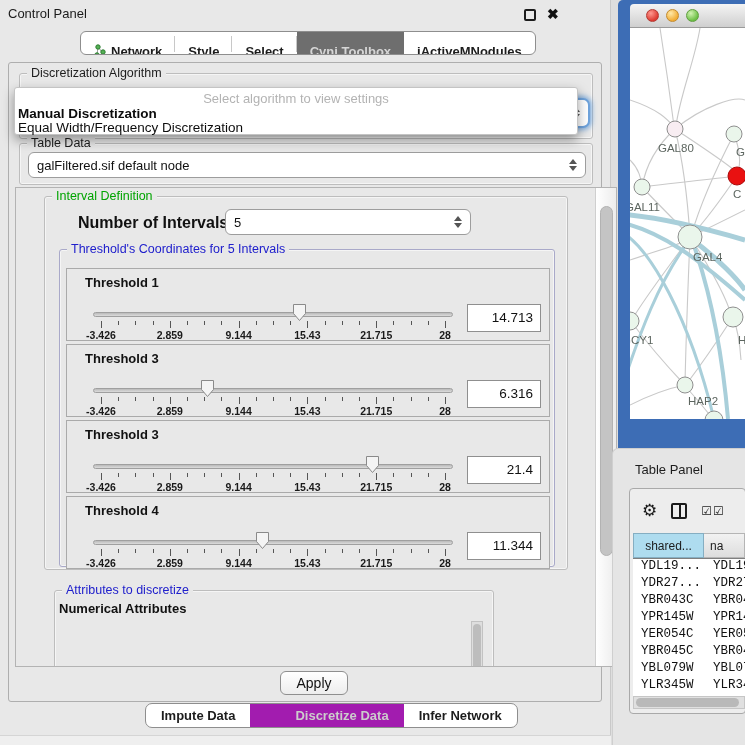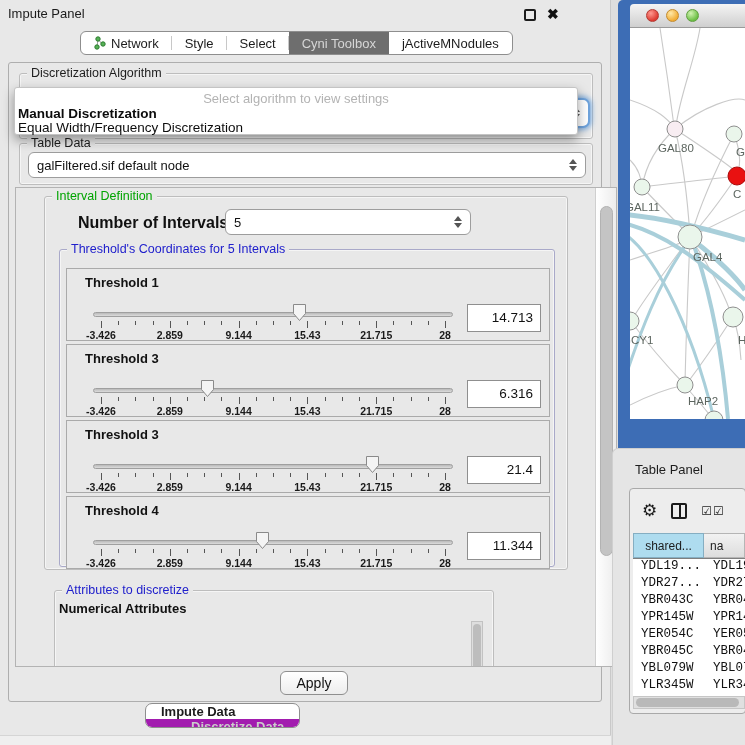--- a/index.html
+++ b/index.html
@@ -9,21 +9,21 @@
 
   
   #control-panel { position:absolute; left:0; top:0; width:611px; height:745px; background:#e8e8e8; border-right:1px solid #c9c9c9; }
   .cp-titlebar { position:absolute; left:0; top:0; width:100%; height:26px; background:#e8e8e8; }
   .cp-title { position:absolute; left:8px; top:6px; font-size:13px; color:#1b1b1b; }
   .float-icon { position:absolute; left:524px; top:9px; width:12px; height:12px; border:2px solid #1b1b1b; border-radius:2px; }
   .close-icon { position:absolute; left:547px; top:5px; font-size:14px; font-weight:bold; color:#111; line-height:18px; }
 
   
   #top-tabs { position:absolute; left:80px; top:31px; height:24px; display:flex; align-items:stretch; background:#fff; border:1px solid #8e8e8e; border-radius:6px; overflow:hidden; }
-  .ttab { display:flex; align-items:center; gap:5px; padding:0 13px; font-size:13px; font-weight:normal; color:#1c1c1c; position:relative; }
+  .ttab { display:flex; align-items:flex-start; gap:5px; padding:12px 13px; font-size:13px; font-weight:bold; color:#1c1c1c; position:relative; }
   .ttab.sel { background:#6e6e6e; color:#d6d6d6; }
   .ttab .vsep { position:absolute; right:0; top:4px; bottom:4px; width:1px; background:#c8c8c8; }
 
   
   #main-panel { position:absolute; left:8px; top:62px; width:594px; height:640px; border:1px solid #aeaeae; border-radius:3px; background:#e8e8e8; }
 
   .group { position:absolute; border:1px solid #bdbdbd; border-radius:3px; box-shadow:inset 0 0 0 1px #f5f5f5; }
   .group-title { position:absolute; top:-8px; left:7px; background:#e8e8e8; padding:0 4px; font-size:12.5px; color:#1d1d1d; white-space:nowrap; }
   .gt-green { color:#00a400; }
   .gt-blue  { color:#2020cc; }
@@ -63,21 +63,21 @@
 
   
   #attr-list { position:absolute; left:8px; top:30px; width:406px; height:58px; background:#fff; border:1px solid #c2c2c2; overflow:hidden; font-size:13px; color:#111; padding:2px 0 0 8px; }
   .list-item { height:17px; line-height:17px; white-space:nowrap; }
   #attr-vscroll { position:absolute; left:416px; top:30px; width:12px; height:58px; background:#dedede; border:1px solid #c2c2c2; }
   #attr-vscroll .thumb { position:absolute; left:1px; top:2px; width:8px; height:50px; background:#bdbdbd; border-radius:4px; }
 
   #apply-btn { position:absolute; left:271px; top:608px; width:68px; height:24px; background:linear-gradient(#ffffff,#ededed); border:1px solid #8f8f8f; border-radius:6px; font-size:14px; color:#111; font-family:"Liberation Sans",sans-serif; }
 
   
-  #bottom-tabs { position:absolute; left:145px; top:703px; height:25px; display:flex; background:#fff; border:1px solid #8e8e8e; border-radius:7px; overflow:hidden; z-index:20;flex-direction:column; }
+  #bottom-tabs { position:absolute; left:145px; top:703px; height:25px; display:flex; background:#fff; border:1px solid #8e8e8e; border-radius:7px; overflow:hidden; z-index:20; }
   .btab { display:flex; align-items:center; padding:0 15px; font-size:13px; font-weight:bold; color:#1c1c1c; }
   .btab.sel { background:#a21caf; color:#cccccc;padding-left:45px; }
   #bottom-strip { position:absolute; left:0; top:735px; width:611px; height:10px; background:#efefef; border-top:1px solid #d5d5d5; }
 
   
   #net-window { position:absolute; left:618px; top:0; width:127px; height:448px; background:#3d6db5; border-top-left-radius:5px; }
   #net-titlebar { position:absolute; left:12px; top:4px; right:0; height:24px; background:linear-gradient(#f4f4f4,#cfcfcf); border-bottom:1px solid #9a9a9a; border-top-left-radius:4px; }
   .light { position:absolute; top:5px; width:13px; height:13px; border-radius:50%; }
   .light.red { left:16px; background:radial-gradient(circle at 35% 30%, #ff9990, #dd3b31 70%); border:1px solid #b33a33;}
   .light.yellow { left:36px; background:radial-gradient(circle at 35% 30%, #ffe9a8, #f1ac34 70%); border:1px solid #c28a2e;}
@@ -107,21 +107,21 @@
   .node-label { font-size:11.5px; fill:#5d6660; }
 </style>
 </head>
 <body>
 
 <div id="app">
 
   <div id="control-panel">
 
     <div class="cp-titlebar">
-      <span class="cp-title">Impute Panel</span>
+      <span class="cp-title">Control Panel</span>
       <span class="float-icon"></span>
       <span class="close-icon">✖</span>
     </div>
 
     <div id="top-tabs">
         <div class="ttab">
           <svg width="12" height="14" viewBox="0 0 12 14">
             <line x1="4" y1="3" x2="8" y2="8" stroke="#9a9a9a"></line>
             <line x1="4" y1="3" x2="3" y2="11" stroke="#9a9a9a"></line>
             <circle cx="4" cy="3" r="2.2" fill="#55b055" stroke="#2e7d32"></circle>

